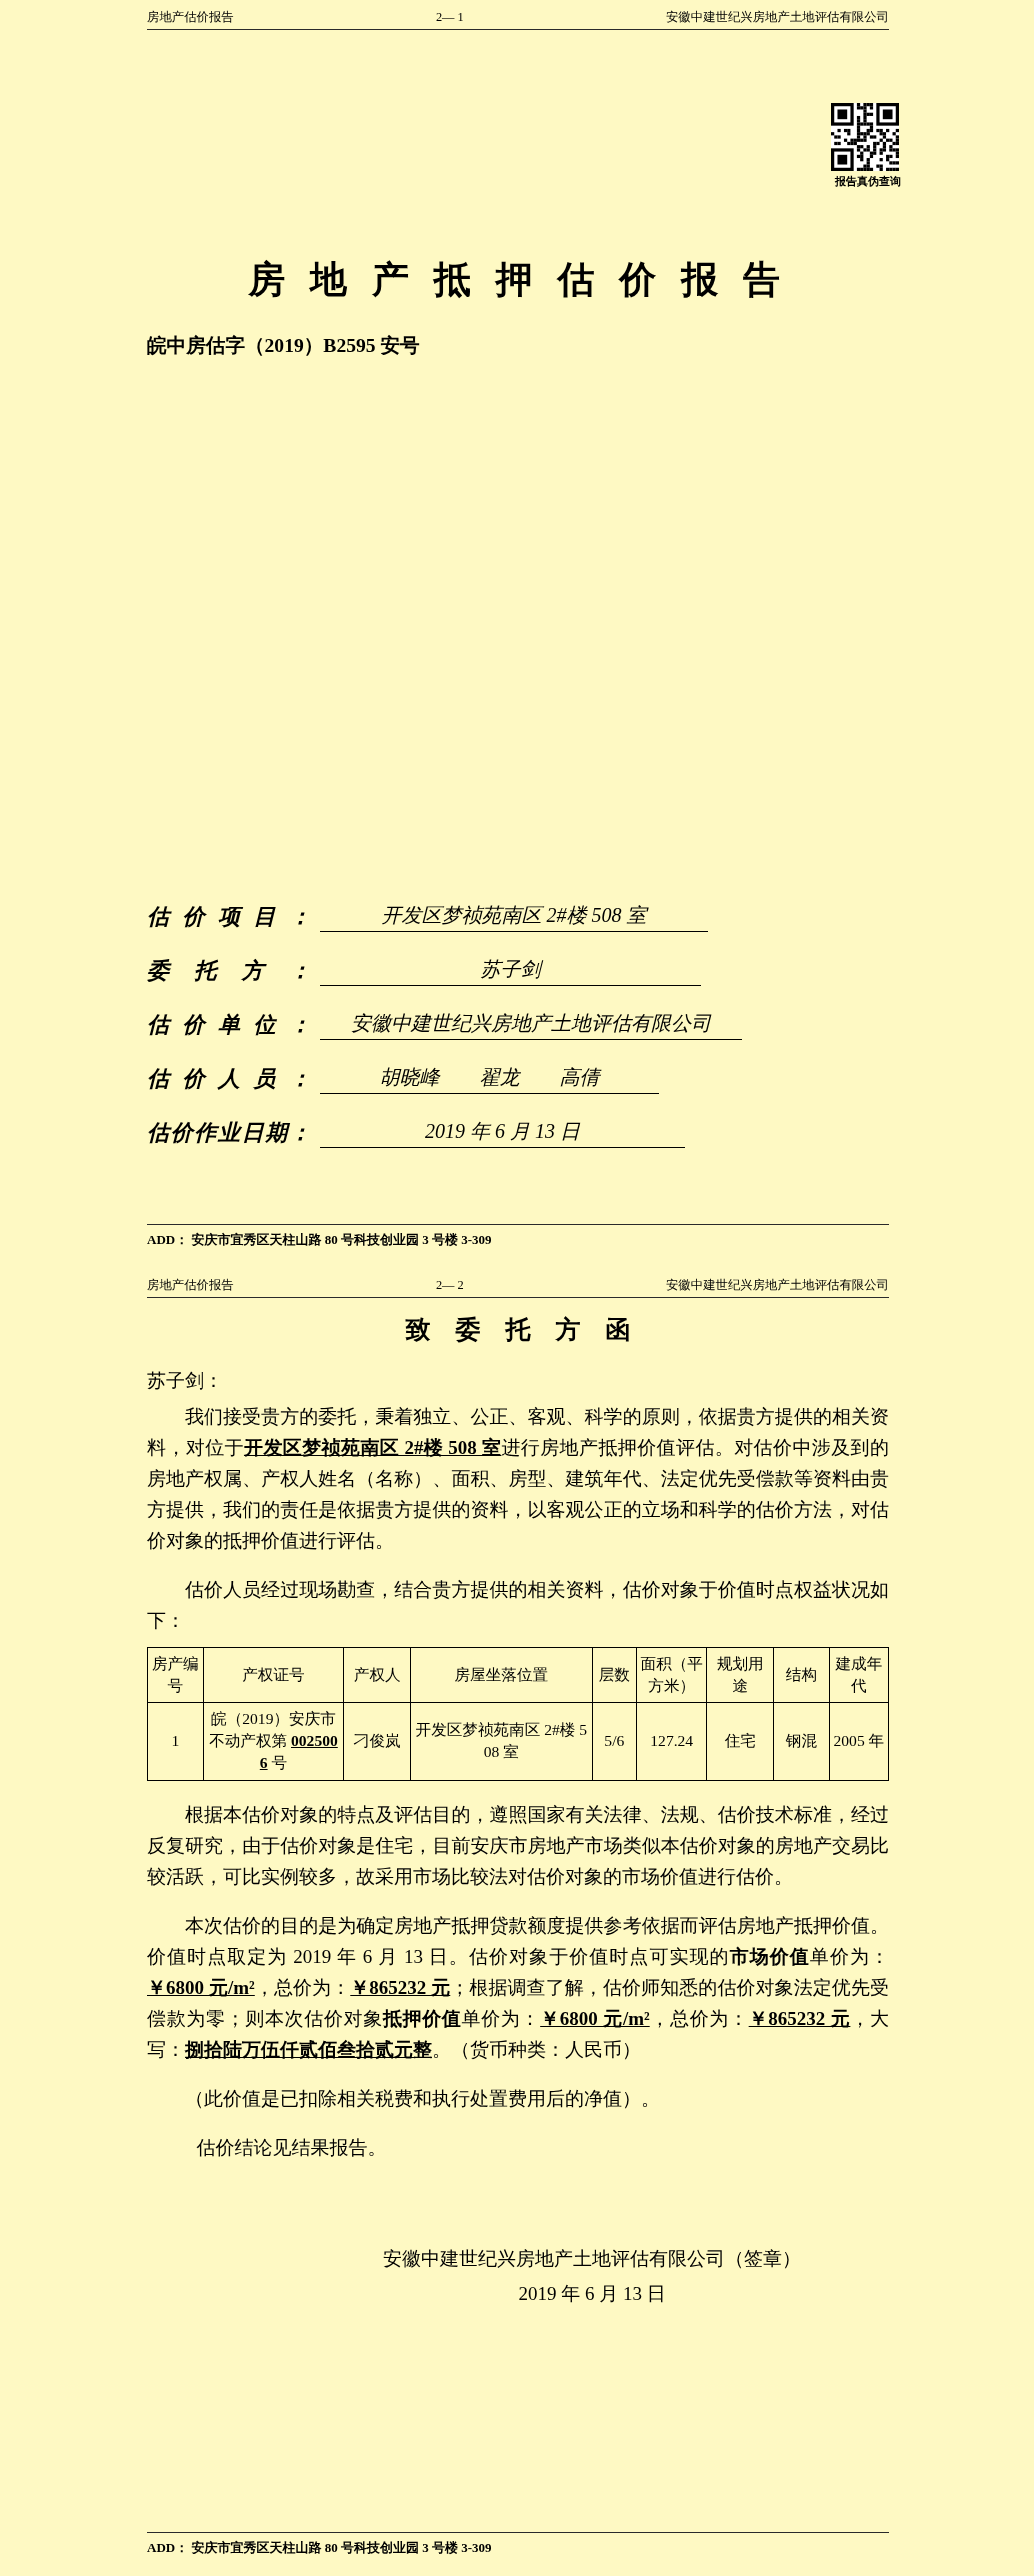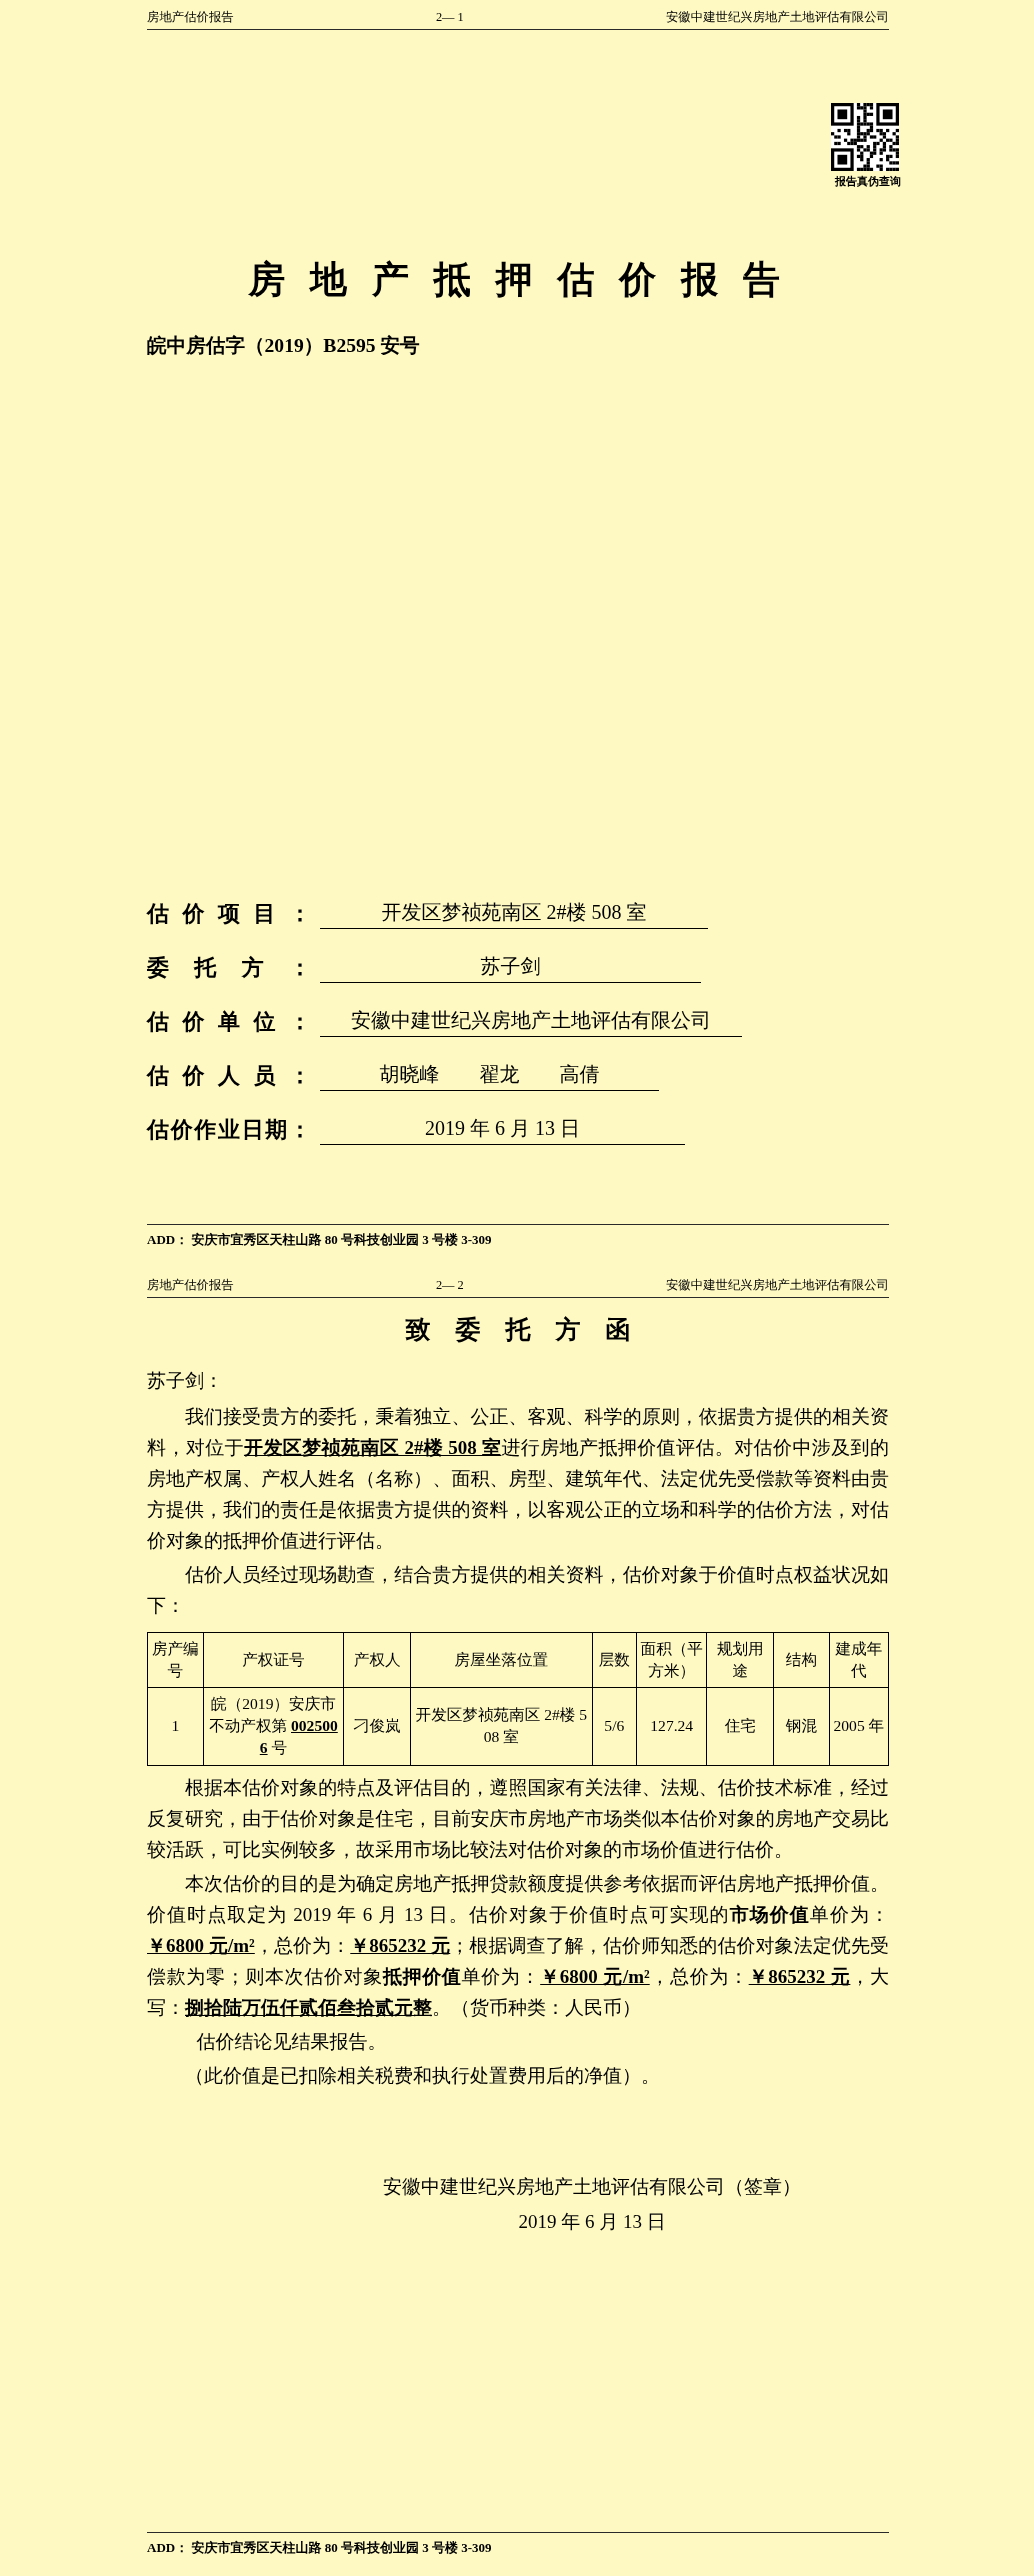--- a/index.html
+++ b/index.html
@@ -27,34 +27,34 @@
   .qr svg { display:block; margin:0 auto; }
   .qr-caption { margin-top:3.3px; font-size:11px; font-weight:bold; white-space:nowrap; }
 
   .title {
     margin-top:225px; text-align:center; font-size:37px; font-weight:bold;
     letter-spacing:7.8px; white-space:nowrap;
   }
   .doc-number { margin-top:27px; text-align:left; font-size:19.6px; font-weight:bold; }
 
   .fields { margin-top:540px; }
-  .field-row { display:flex; align-items:flex-start; margin-bottom:21px; height:33px; }
+  .field-row { display:flex; align-items:flex-end; margin-bottom:21px; height:33px;font-style:italic; }
   .flabel {
     flex:0 0 164px; margin-right:9px; font-size:22px; font-weight:bold;
     text-align:justify; text-align-last:justify;
   }
   .fvalue {
     display:inline-block; border-bottom:1.3px solid #000; text-align:center;
     font-size:20px; padding-bottom:2px; white-space:nowrap; overflow:hidden;
   }
   .w0{width:388px} .w1{width:381px} .w2{width:422px} .w3{width:339px} .w4{width:365px}
 
   .letter-title { margin-top:14.3px; text-align:center; font-size:25px; font-weight:bold; }
   .salutation { margin-top:22px; font-size:19px; }
-  .para { font-size:19px; line-height:31px; text-align:justify; text-indent:2em; margin-top:3px; }
+  .para { font-size:19px; line-height:31px; text-align:justify; text-indent:2em; margin-top:18px; }
   .para-first { margin-top:7.8px; }
   .para-deep { text-indent:2.6em; }
 
   .vtable { width:100%; border-collapse:collapse; table-layout:fixed; margin:10.4px 0 6.5px; }
   .vtable th, .vtable td {
     border:1.3px solid #000; font-weight:normal; font-size:15.6px; line-height:22px;
     text-align:center; vertical-align:middle; padding:5.2px 2.6px; word-break:break-all;
   }
   .c0{width:7.5%} .c1{width:19%} .c2{width:9%} .c3{width:24.5%} .c4{width:6%}
   .c5{width:9.5%} .c6{width:9%} .c7{width:7.5%} .c8{width:8%}
@@ -288,22 +288,22 @@
           <td>127.24</td>
           <td>住宅</td>
           <td>钢混</td>
           <td>2005 年</td>
         </tr>
       </tbody>
     </table>
 
     <p class="para">根据本估价对象的特点及评估目的，遵照国家有关法律、法规、估价技术标准，经过反复研究，由于估价对象是住宅，目前安庆市房地产市场类似本估价对象的房地产交易比较活跃，可比实例较多，故采用市场比较法对估价对象的市场价值进行估价。</p>
     <p class="para"><span>本次估价的目的是为确定房地产抵押贷款额度提供参考依据而评估房地产抵押价值。价值时点取定为 2019 年 6 月 13 日。估价对象于价值时点可实现的</span><span style="font-weight: bold;">市场价值</span><span>单价为：</span><span style="font-weight: bold; text-decoration: underline;">￥6800 元/m²</span><span>，总价为：</span><span style="font-weight: bold; text-decoration: underline;">￥865232 元</span><span>；根据调查了解，估价师知悉的估价对象法定优先受偿款为零；则本次估价对象</span><span style="font-weight: bold;">抵押价值</span><span>单价为：</span><span style="font-weight: bold; text-decoration: underline;">￥6800 元/m²</span><span>，总价为：</span><span style="font-weight: bold; text-decoration: underline;">￥865232 元</span><span>，大写：</span><span style="font-weight: bold; text-decoration: underline;">捌拾陆万伍仟贰佰叁拾贰元整</span><span>。（货币种类：人民币）</span></p>
+    <p class="para">（此价值是已扣除相关税费和执行处置费用后的净值）。</p>
     <p class="para para-deep">估价结论见结果报告。</p>
-    <p class="para">（此价值是已扣除相关税费和执行处置费用后的净值）。</p>
 
     <div class="signature">
       <div>安徽中建世纪兴房地产土地评估有限公司（签章）</div>
       <div>2019 年 6 月 13 日</div>
     </div>
 
     <footer class="pg-footer">
       <span>ADD：  安庆市宜秀区天柱山路 80 号科技创业园 3 号楼 3-309</span>
     </footer>
   </section>

